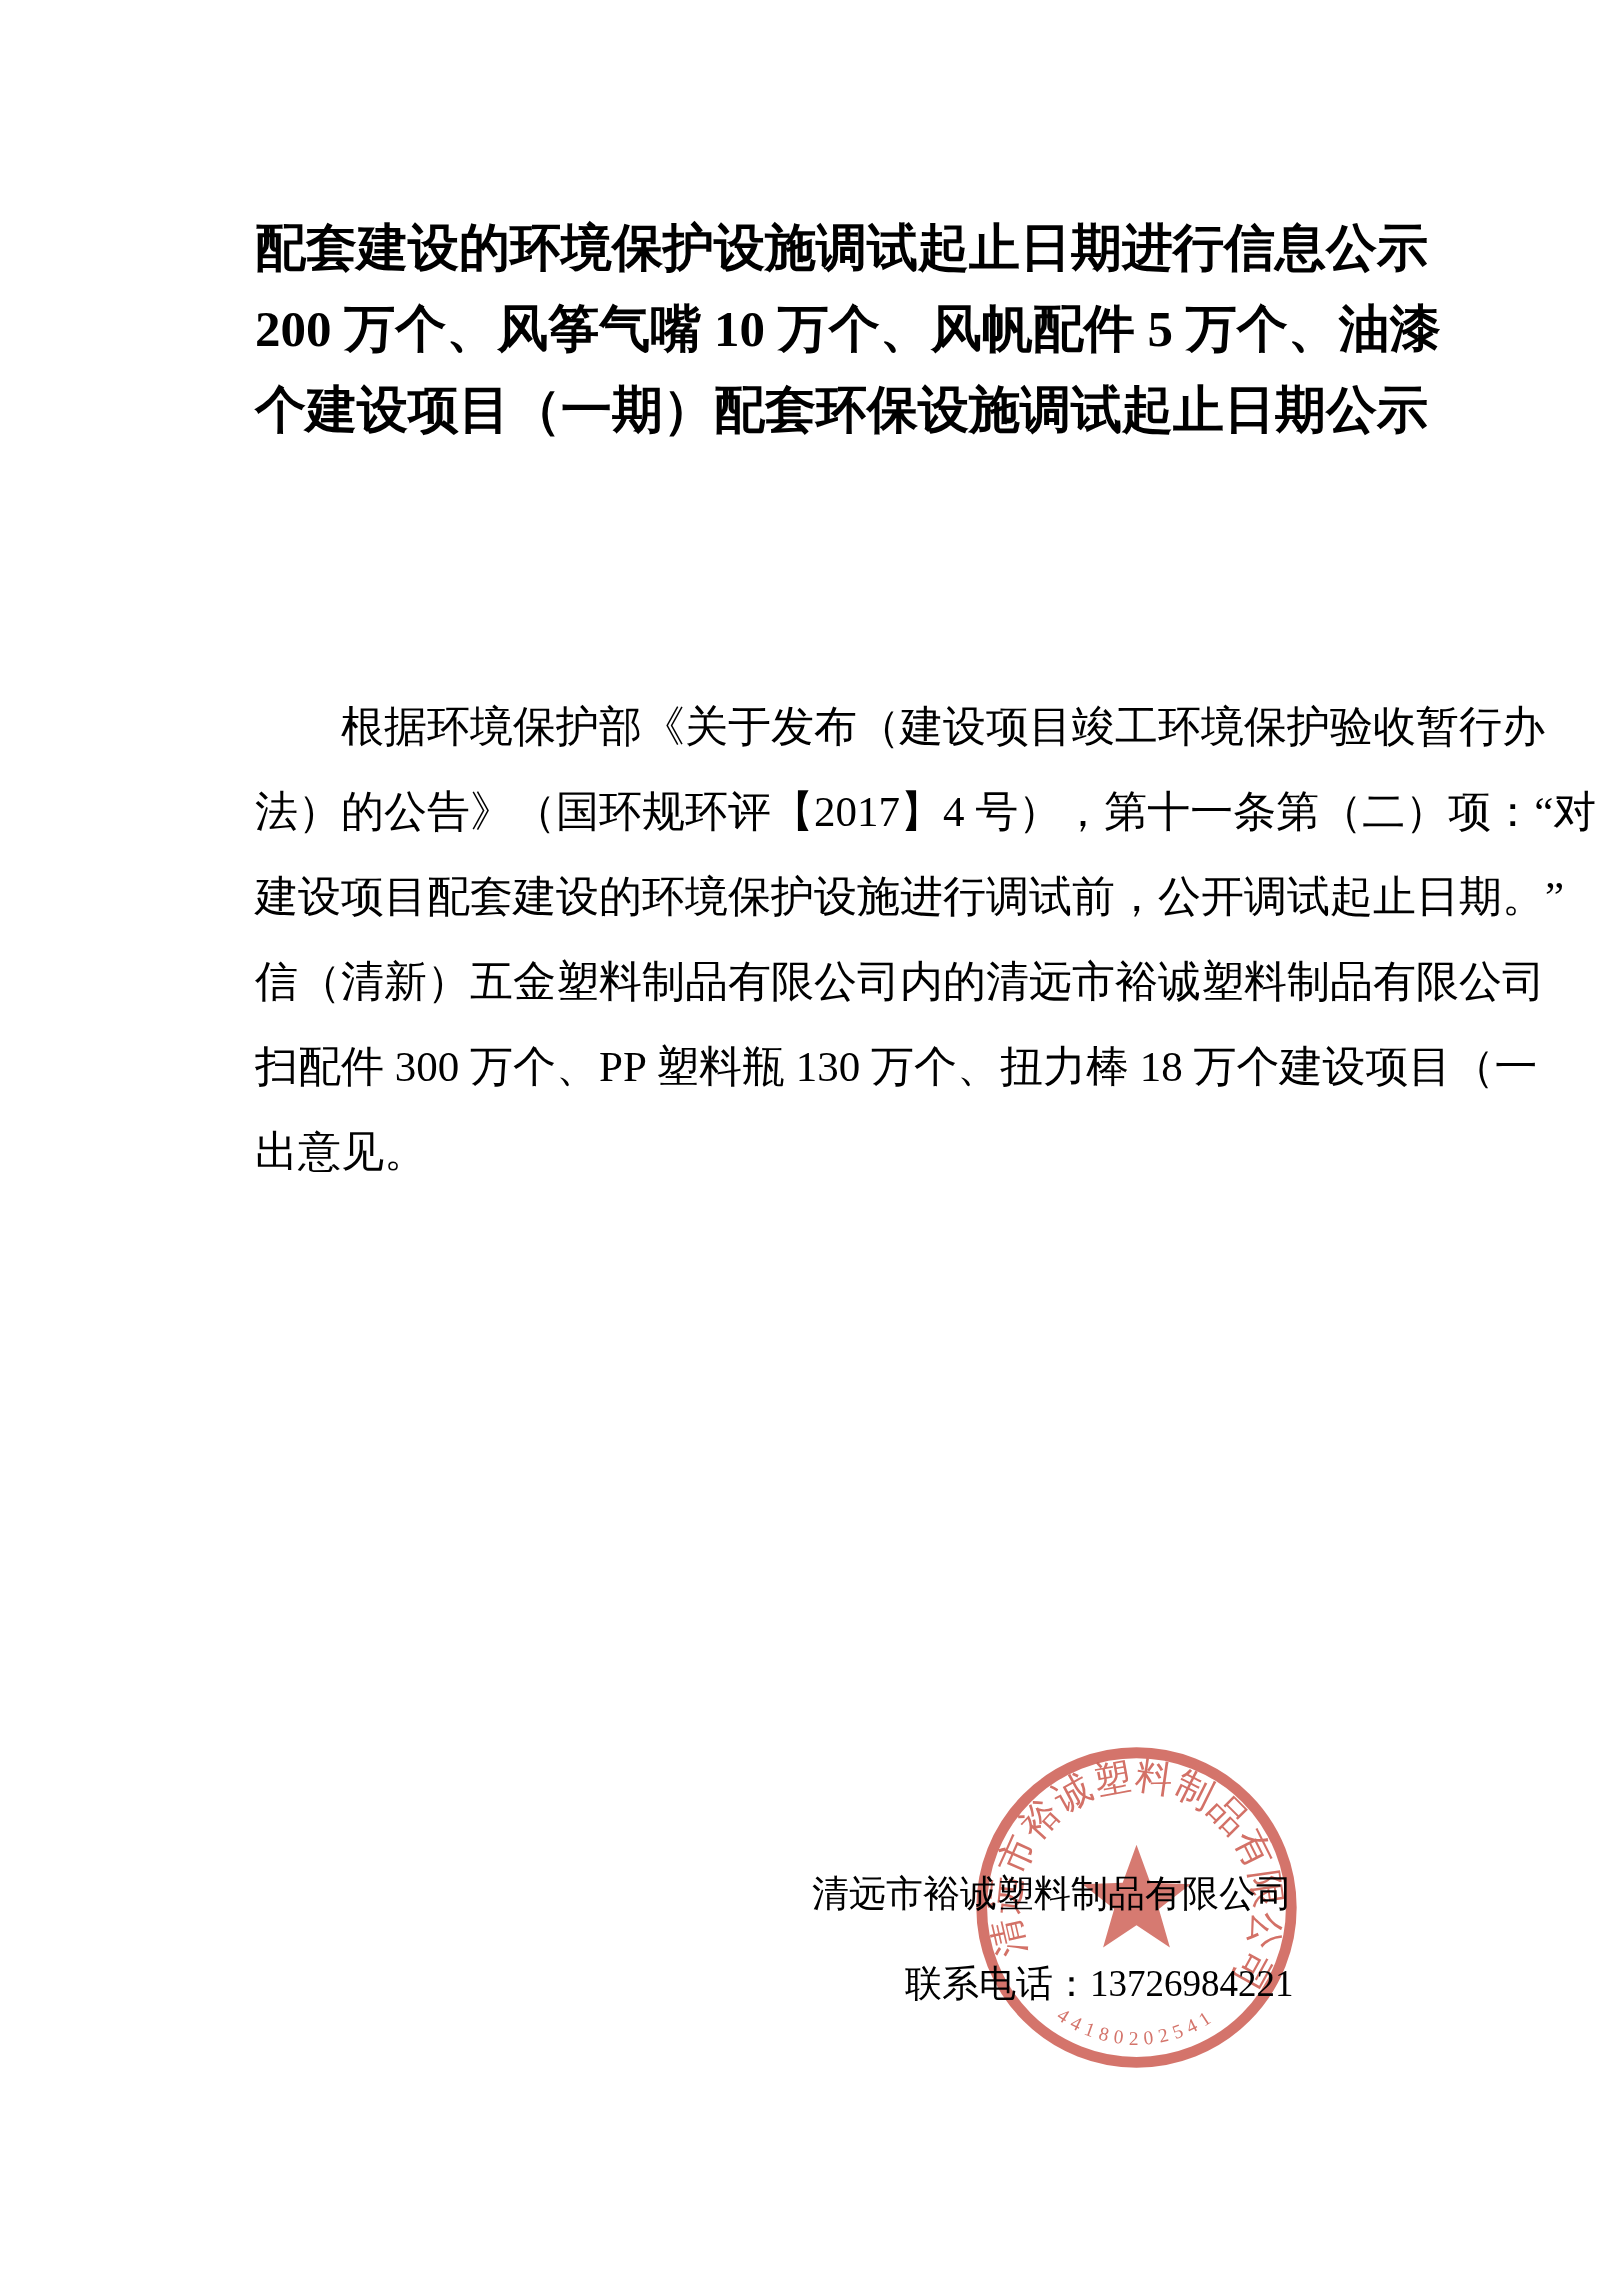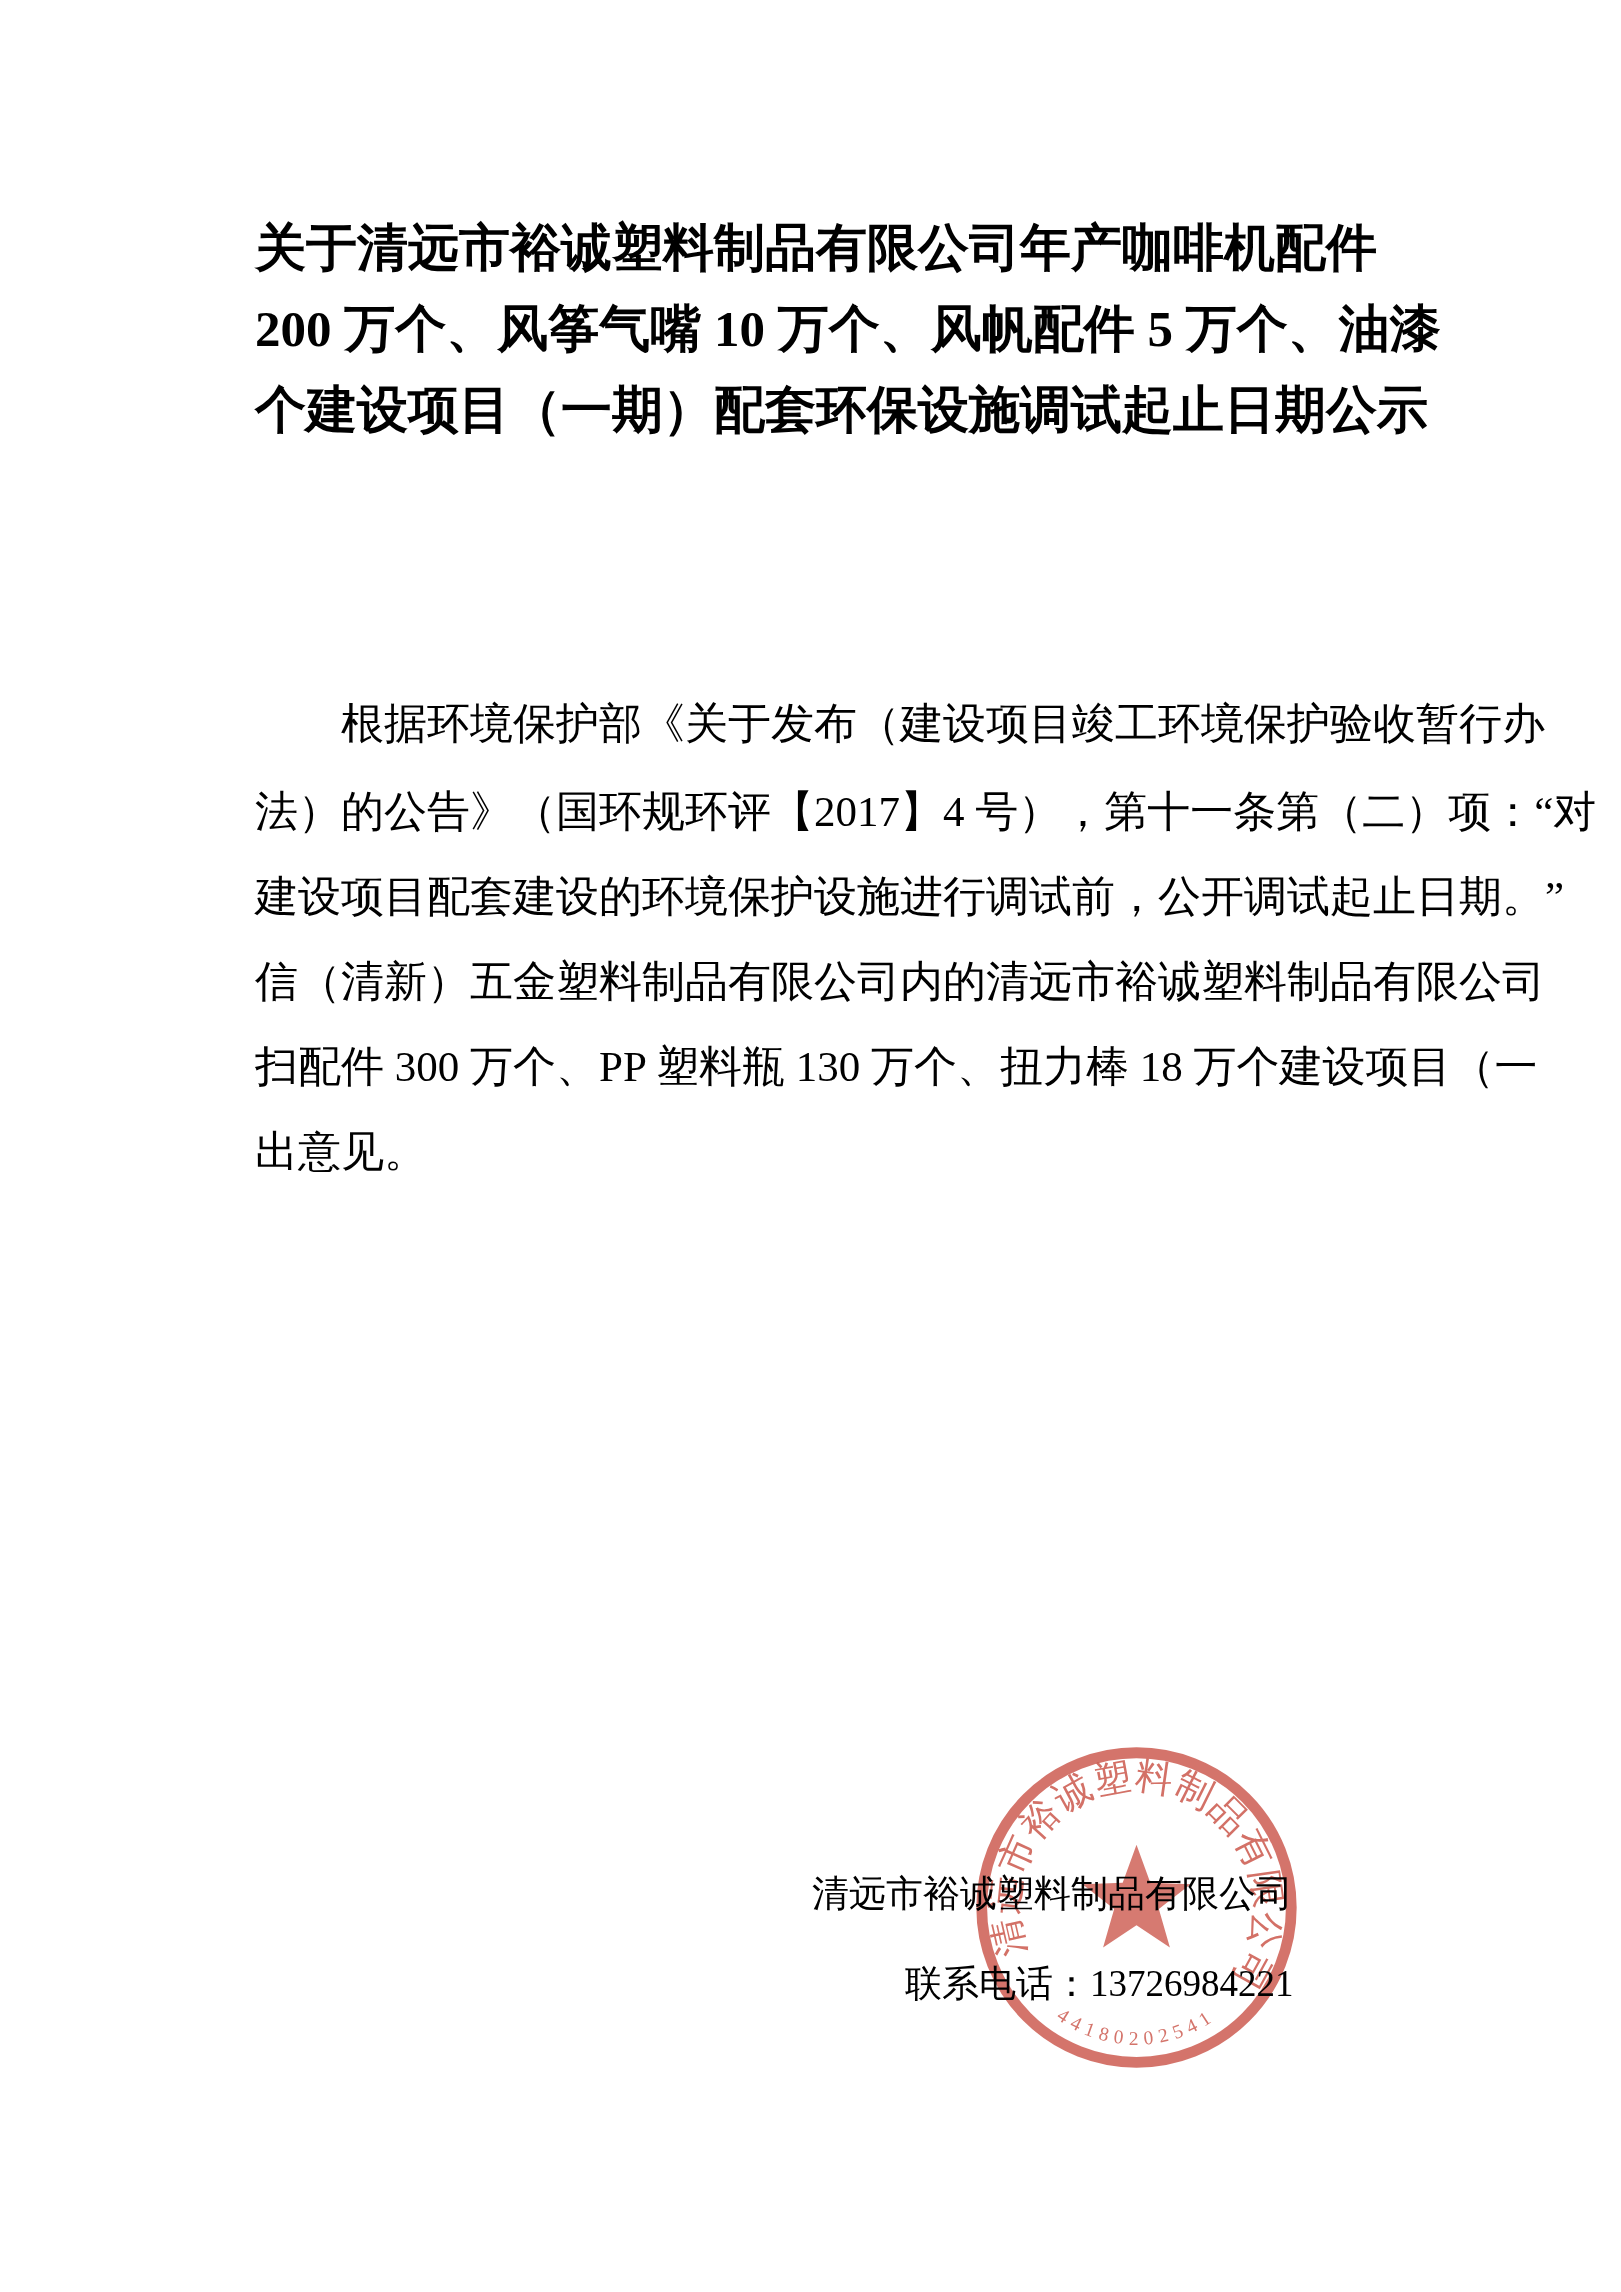--- a/index.html
+++ b/index.html
@@ -30,21 +30,21 @@
     font-size:43px;
   }
   .b-line{
     height:85px;
     line-height:85px;
     text-align:justify;
     text-align-last:justify;
     white-space:nowrap;
   }
   .b-line.left{text-align-last:left;}
-  .b-line.indent{text-indent:86px;font-family:Liberation Mono, monospace;}
+  .b-line.indent{text-indent:86px;}
   
   .sig-company{
     position:absolute;left:812px;top:1870px;
     font-size:37px;line-height:47px;white-space:nowrap;
   }
   .sig-contact{
     position:absolute;left:905px;top:1960px;
     font-size:37px;line-height:47px;white-space:nowrap;
   }
   
@@ -55,21 +55,21 @@
     opacity:0.92;
   }
   .seal svg{filter:blur(0.5px);}
 </style>
 </head>
 <body>
 
 <div class="page">
 
   <div class="doc-title">
-    <div class="t-line">关于清远市裕诚塑料制品有限公司年产咖啡机配件</div>
+    <div class="t-line">配套建设的环境保护设施调试起止日期进行信息公示</div>
     <div class="t-line">200 万个、风筝气嘴 10 万个、风帆配件 5 万个、油漆</div>
     <div class="t-line">个建设项目（一期）配套环保设施调试起止日期公示</div>
   </div>
 
   <div class="doc-body">
     <div class="b-line indent">根据环境保护部《关于发布（建设项目竣工环境保护验收暂行办</div>
     <div class="b-line">法）的公告》（国环规环评【2017】4 号），第十一条第（二）项：“对</div>
     <div class="b-line">建设项目配套建设的环境保护设施进行调试前，公开调试起止日期。”</div>
     <div class="b-line">信（清新）五金塑料制品有限公司内的清远市裕诚塑料制品有限公司</div>
     <div class="b-line">扫配件 300 万个、PP 塑料瓶 130 万个、扭力棒 18 万个建设项目（一</div>

